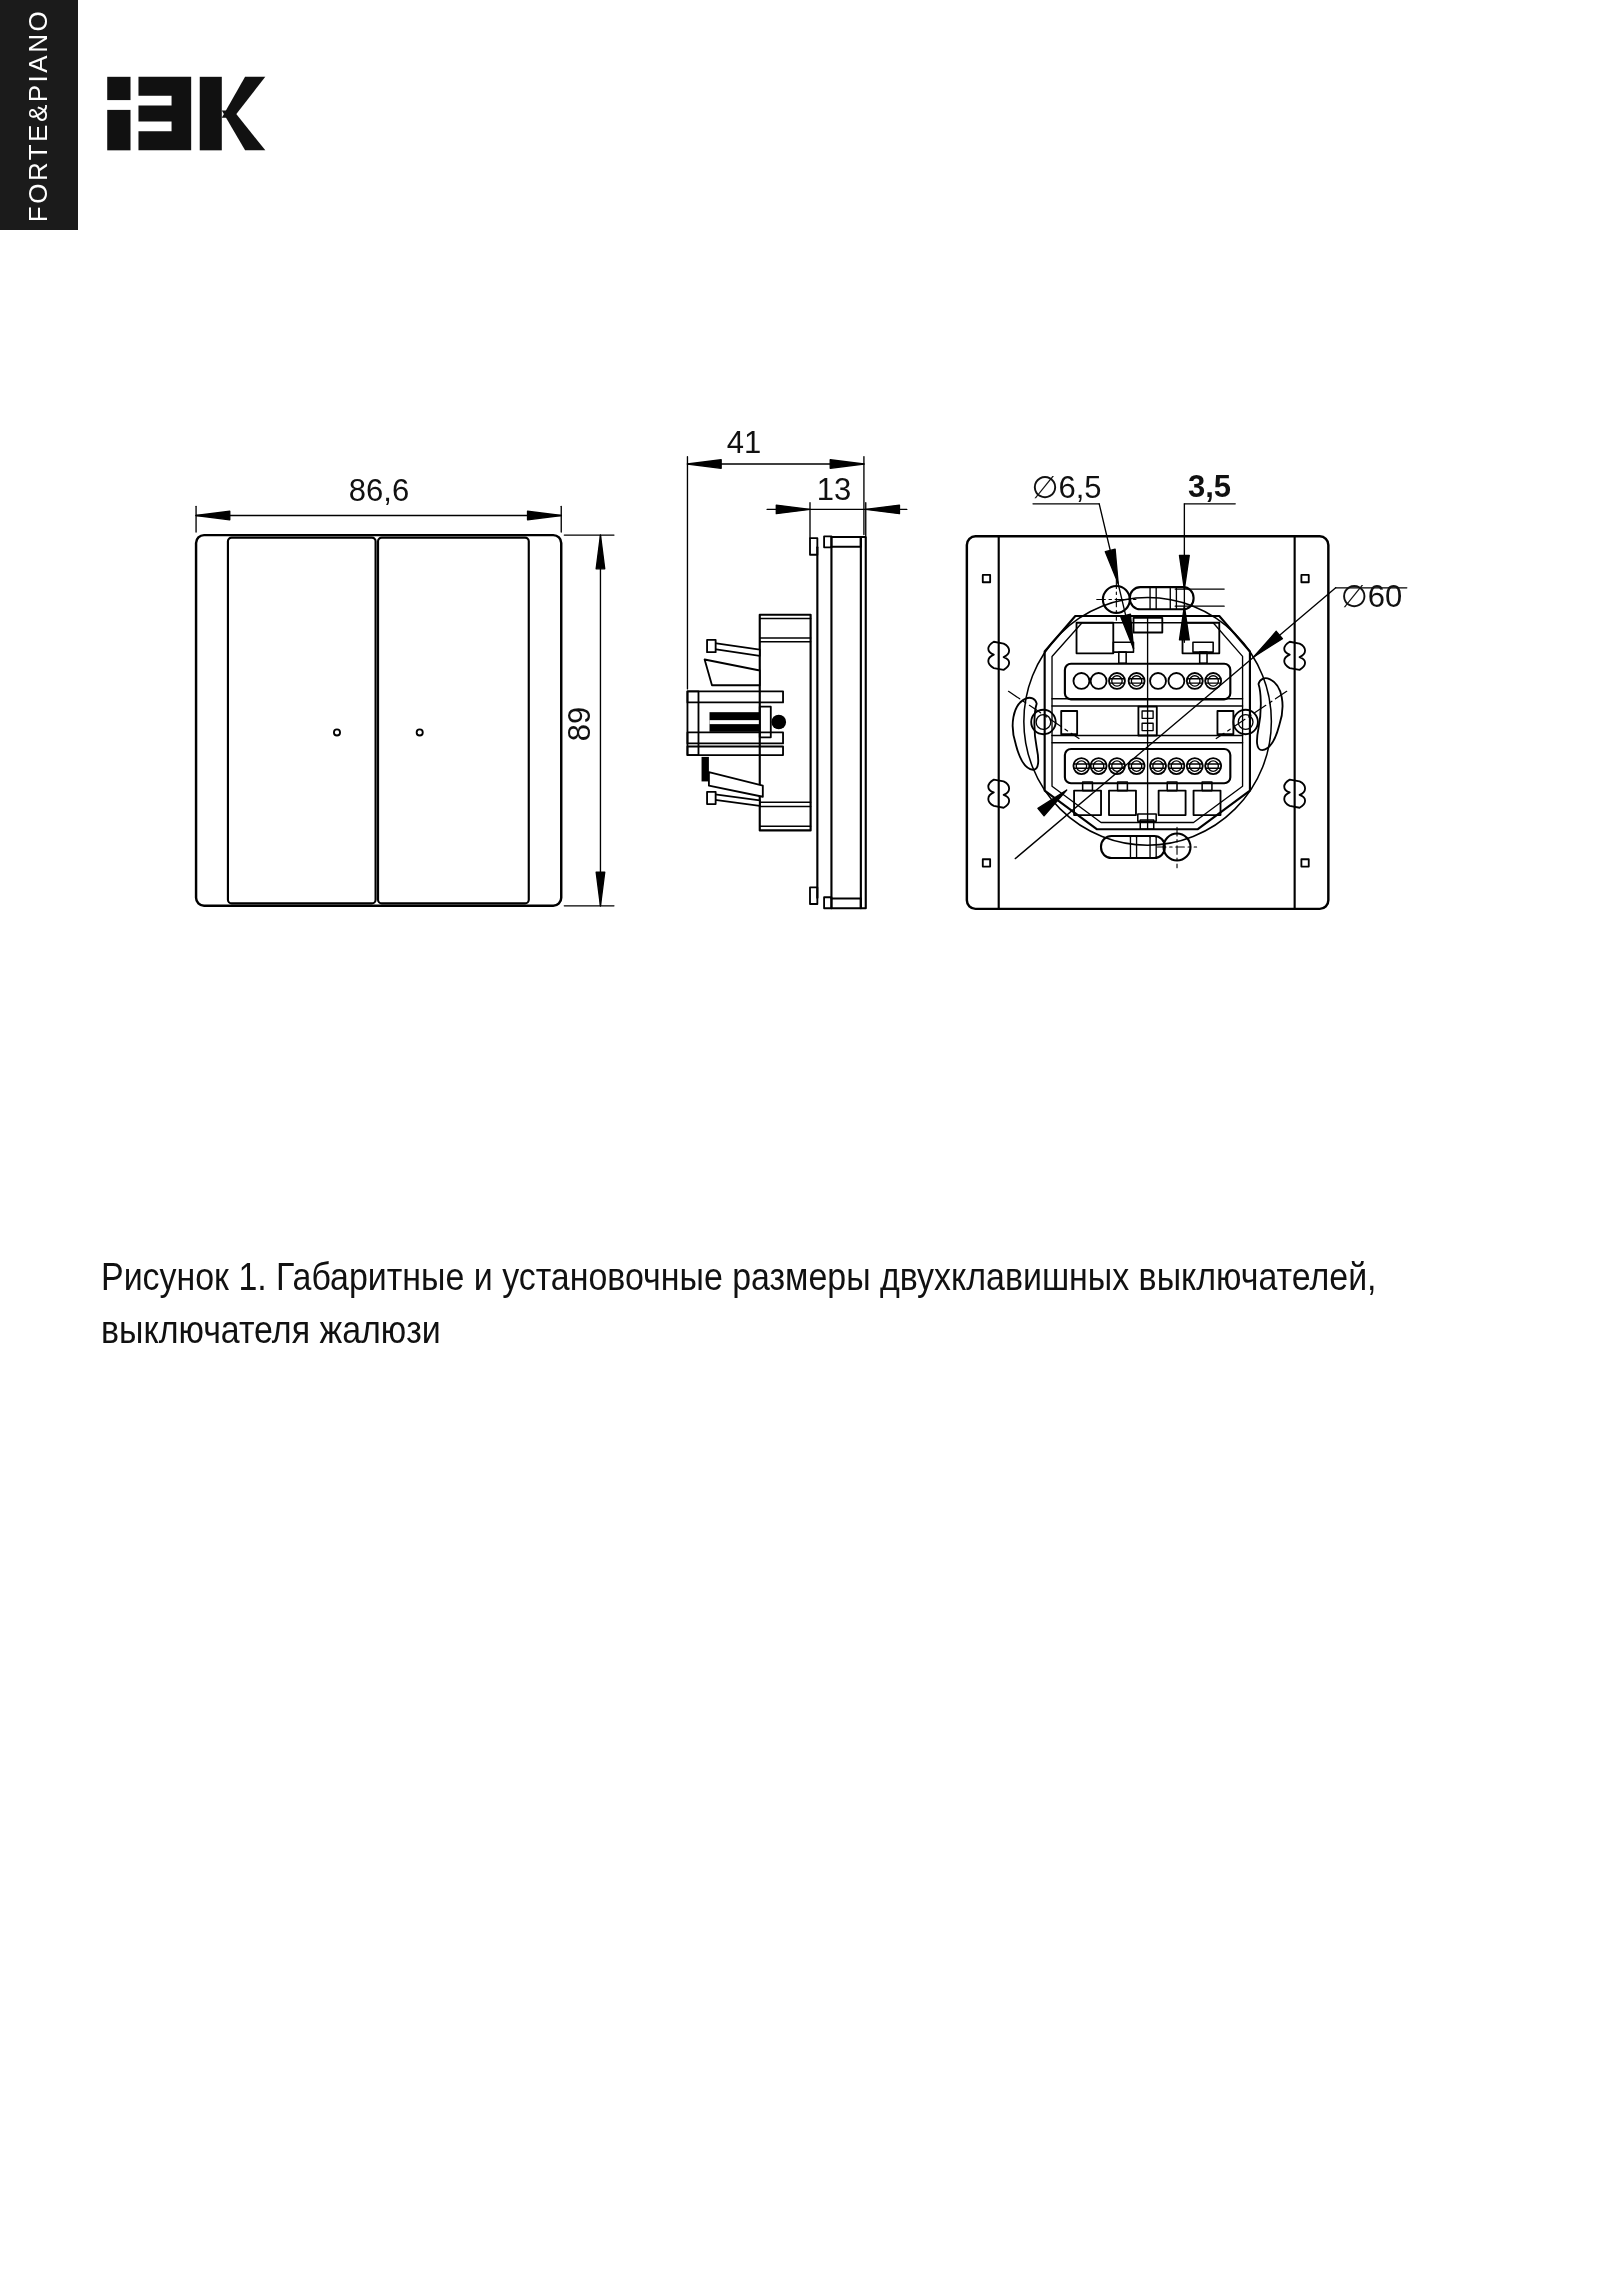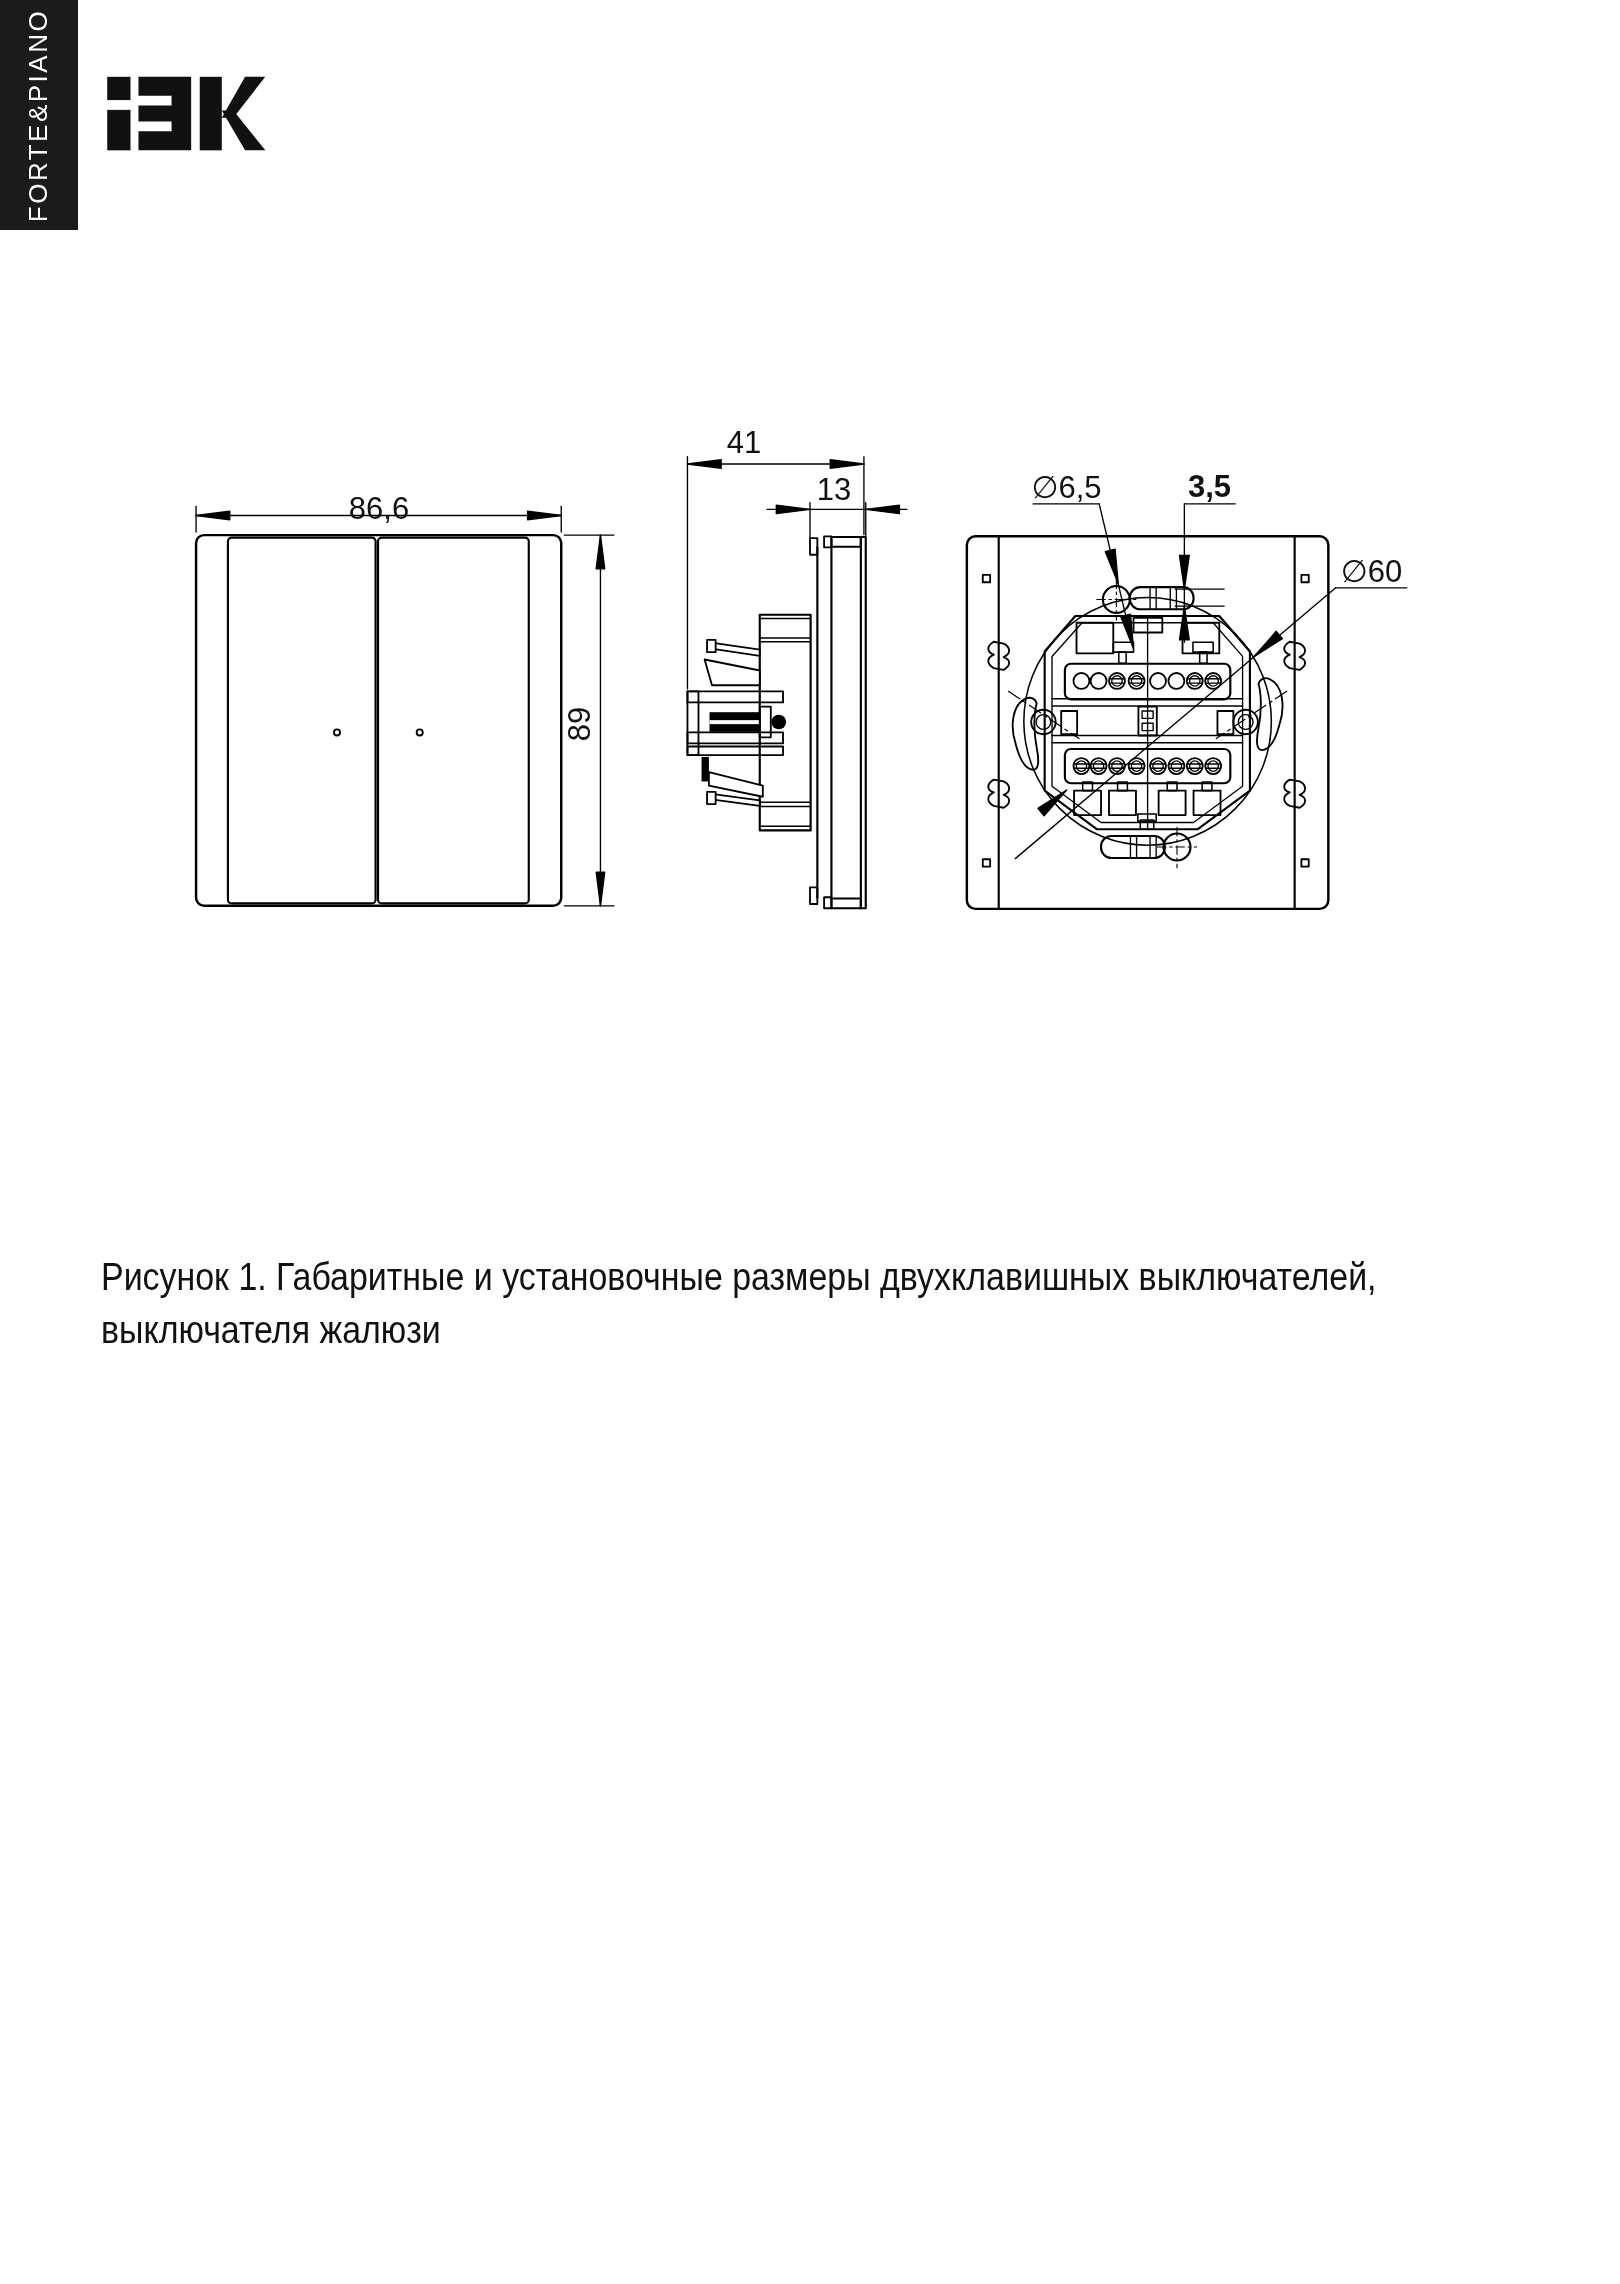--- a/index.html
+++ b/index.html
@@ -342,35 +342,35 @@
 
       <g stroke-width="2.2">
         <line x1="2180" y1="959" x2="2296" y2="959"></line>
         <line x1="2180" y1="959" x2="1657" y2="1401"></line>
         <polygon points="2046,1072 2083,1030 2093,1042" fill="#000"></polygon>
         <polygon points="1741,1289 1694,1319 1704,1331" fill="#000"></polygon>
       </g>
     </g>
   </svg>
 
-  <div class="dim" style="left:287px; top:473px; width:184px;margin-top:18px;">86,6</div>
+  <div class="dim" style="left:287px; top:473px; width:184px;">86,6</div>
 
   <div class="dim-rot" style="left:556px; top:708px; width:49px; height:31px;">
     <span>89</span>
   </div>
 
   <div class="dim" style="left:698px; top:425px; width:92px;">41</div>
 
   <div class="dim" style="left:788px; top:472px; width:92px;">13</div>
 
   <div class="dim" style="left:1005px; top:469px; width:123px;">∅6,5</div>
 
   <div class="dim" style="left:1148px; top:469px; width:123px;font-weight:bold;">3,5</div>
 
-  <div class="dim" style="left:1310px; top:553px; width:123px;">∅60</div>
+  <div class="dim" style="left:1310px; top:578px; width:123px;">∅60</div>
 
   <div class="caption">
     <div>Рисунок 1. Габаритные и установочные размеры двухклавишных выключателей,</div>
     <div>выключателя жалюзи</div>
   </div>
 
 </div>
 
 
 </body></html>

